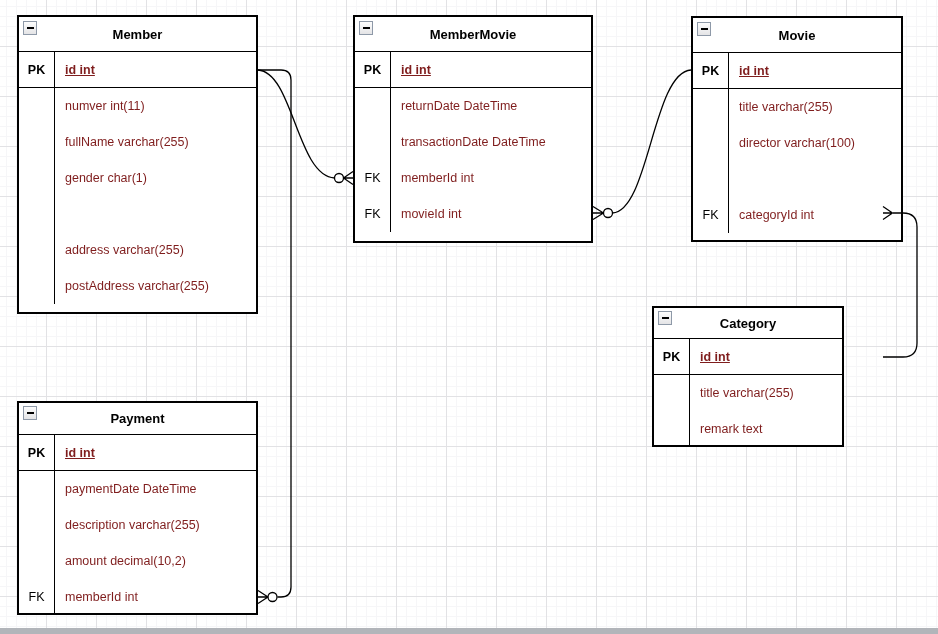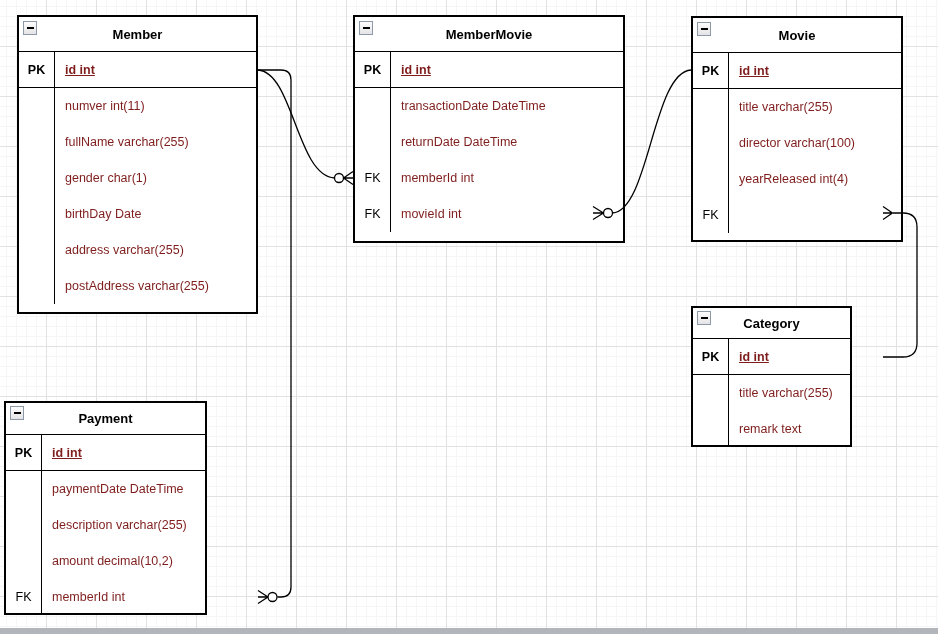--- a/index.html
+++ b/index.html
@@ -72,51 +72,50 @@
     <div class="row">
       <span class="keycell"></span>
       <span class="fieldcell">fullName varchar(255)</span>
     </div>
     <div class="row">
       <span class="keycell"></span>
       <span class="fieldcell">gender char(1)</span>
     </div>
     <div class="row">
       <span class="keycell"></span>
-      <span class="fieldcell">birthDay Date</span>
     </div>
     <div class="row">
       <span class="keycell"></span>
       <span class="fieldcell">address varchar(255)</span>
     </div>
     <div class="row">
       <span class="keycell"></span>
       <span class="fieldcell">postAddress varchar(255)</span>
     </div>
     <div class="filler"></div>
   </div>
 
-  <div class="table" style="left:353px;top:15px;width:272px;height:228px">
+  <div class="table" style="left:353px;top:15px;width:240px;height:228px">
     <div class="thead" style="height:34px">
       <span class="collapse">
           <span class="minus"></span>
         </span>
       <span>MemberMovie</span>
     </div>
     <div class="pkrow">
       <span class="keycell">PK</span>
       <span class="fieldcell pkfield">id int</span>
     </div>
     <div class="row">
       <span class="keycell"></span>
+      <span class="fieldcell">returnDate DateTime</span>
+    </div>
+    <div class="row">
+      <span class="keycell"></span>
       <span class="fieldcell">transactionDate DateTime</span>
-    </div>
-    <div class="row">
-      <span class="keycell"></span>
-      <span class="fieldcell">returnDate DateTime</span>
     </div>
     <div class="row">
       <span class="keycell">FK</span>
       <span class="fieldcell">memberId int</span>
     </div>
     <div class="row">
       <span class="keycell">FK</span>
       <span class="fieldcell">movieId int</span>
     </div>
     <div class="filler"></div>
@@ -136,50 +135,50 @@
     <div class="row">
       <span class="keycell"></span>
       <span class="fieldcell">title varchar(255)</span>
     </div>
     <div class="row">
       <span class="keycell"></span>
       <span class="fieldcell">director varchar(100)</span>
     </div>
     <div class="row">
       <span class="keycell"></span>
-      <span class="fieldcell">yearReleased int(4)</span>
-    </div>
-    <div class="row">
-      <span class="keycell">FK</span>
+    </div>
+    <div class="row">
+      <span class="keycell">FK</span>
+      <span class="fieldcell">categoryId int</span>
     </div>
     <div class="filler"></div>
   </div>
 
-  <div class="table" style="left:691px;top:306px;width:161px;height:141px">
+  <div class="table" style="left:652px;top:306px;width:192px;height:141px">
     <div class="thead" style="height:30px">
       <span class="collapse" style="top:3px">
           <span class="minus"></span>
         </span>
       <span>Category</span>
     </div>
     <div class="pkrow">
       <span class="keycell">PK</span>
       <span class="fieldcell pkfield">id int</span>
     </div>
     <div class="row">
       <span class="keycell"></span>
       <span class="fieldcell">title varchar(255)</span>
     </div>
     <div class="row">
       <span class="keycell"></span>
       <span class="fieldcell">remark text</span>
     </div>
   </div>
 
-  <div class="table" style="left:4px;top:401px;width:203px;height:214px">
+  <div class="table" style="left:17px;top:401px;width:241px;height:214px">
     <div class="thead" style="height:31px">
       <span class="collapse" style="top:3px">
           <span class="minus"></span>
         </span>
       <span>Payment</span>
     </div>
     <div class="pkrow">
       <span class="keycell">PK</span>
       <span class="fieldcell pkfield">id int</span>
     </div>

